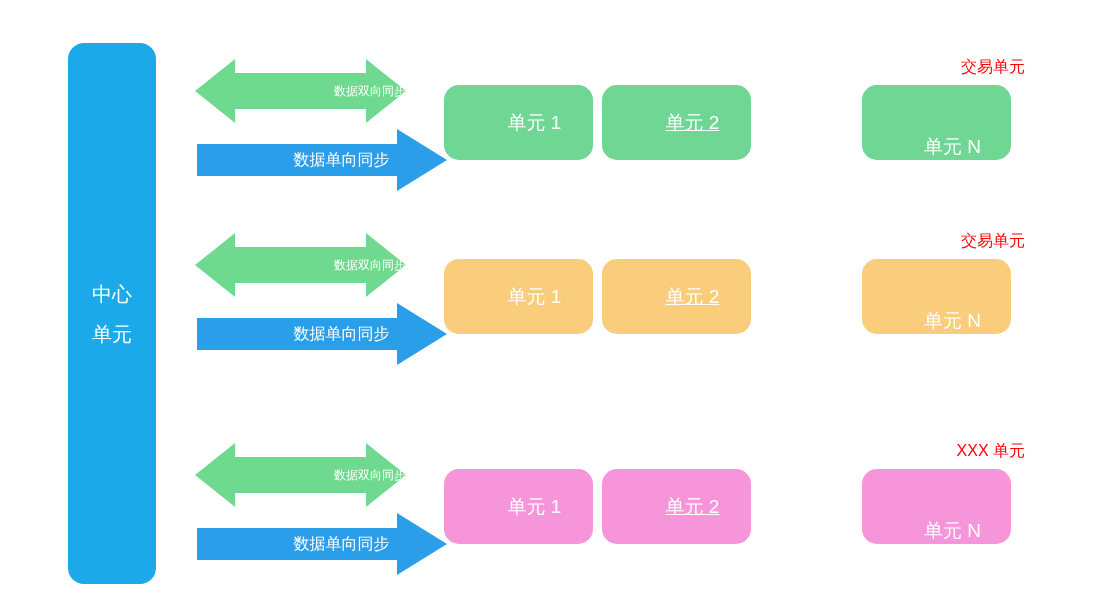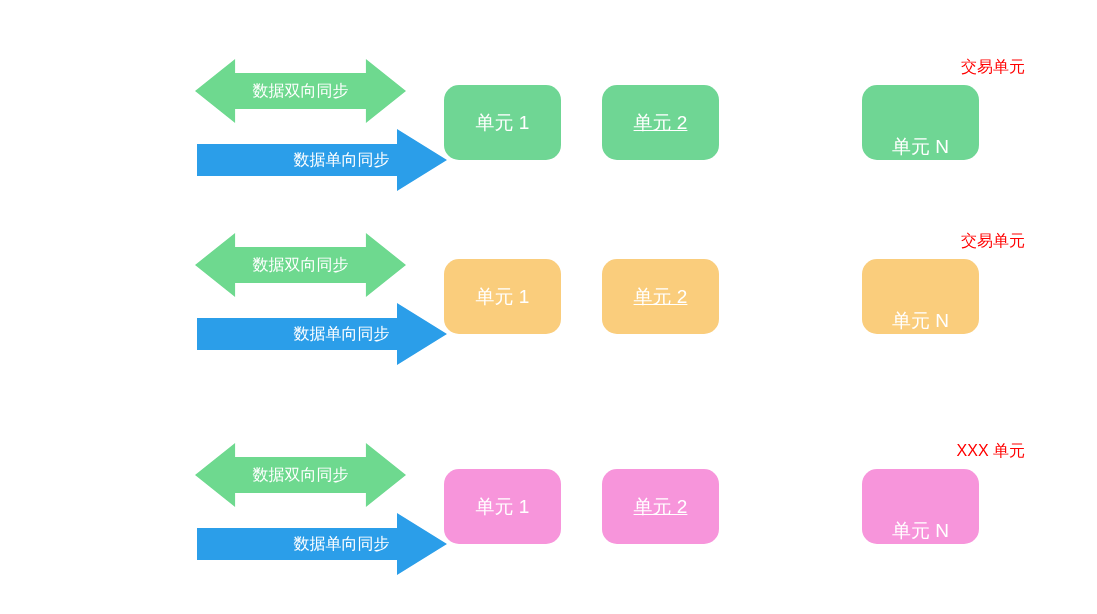--- a/index.html
+++ b/index.html
@@ -34,41 +34,41 @@
   .row2 { top: 233px; }
   .row3 { top: 443px; }
 
   
   .arrow-bi {
     position: absolute;
     left: 195px; top: 0;
     width: 211px; height: 64px;
     background: #6ED98F;
     clip-path: polygon(0% 50%, 19% 0%, 19% 22%, 81% 22%, 81% 0%, 100% 50%, 81% 100%, 81% 78%, 19% 78%, 19% 100%);
-    display: flex; align-items: center; justify-content: center;
-    color: #ffffff; font-size: 16px;
+    display: flex; align-items: center; justify-content: flex-end;
+    color: #ffffff; font-size: 12px;
   }
   .arrow-uni {
     position: absolute;
     left: 197px; top: 70px;
     width: 211px; height: 62px;
     background: #2B9EE9;
     clip-path: polygon(0% 24%, 80% 24%, 80% 0%, 100% 50%, 80% 100%, 80% 76%, 0% 76%);
     display: flex; align-items: center; justify-content: center;
     color: #ffffff; font-size: 16px; padding-left: 39px;
   }
 
   
   .unit-box {
     position: absolute;
     top: 26px;
     width: 117px; height: 75px;
     border-radius: 15px;
     display: flex; align-items: center; justify-content: center;
-    color: #ffffff; font-size: 19px;
+    color: #ffffff; font-size: 19px; padding-left: 32px;
   }
   .col1 { left: 444px; }
   .col2 { left: 602px; text-decoration: underline; }
   .col3 { left: 862px; align-items: flex-end; }
 
   
   .group-label {
     position: absolute;
     top: -2px;
     right: 72px;
@@ -76,20 +76,24 @@
     font-size: 16px;
     line-height: 20px;
     white-space: nowrap;
   }
 </style>
 </head>
 <body>
 
 <div class="canvas">
 
+  <div class="center-box" style="background: rgb(27, 169, 234);">
+    <div>中心</div>
+    <div>单元</div>
+  </div>
 
   <div class="row row1">
     <div class="arrow-bi" style="background: rgb(110, 217, 143);">
       <span>数据双向同步</span>
     </div>
     <div class="arrow-uni" style="background: rgb(43, 158, 233);">
       <span>数据单向同步</span>
     </div>
     <div class="unit-box col1" style="background: rgb(111, 214, 148);">
       <span>单元 1</span>

